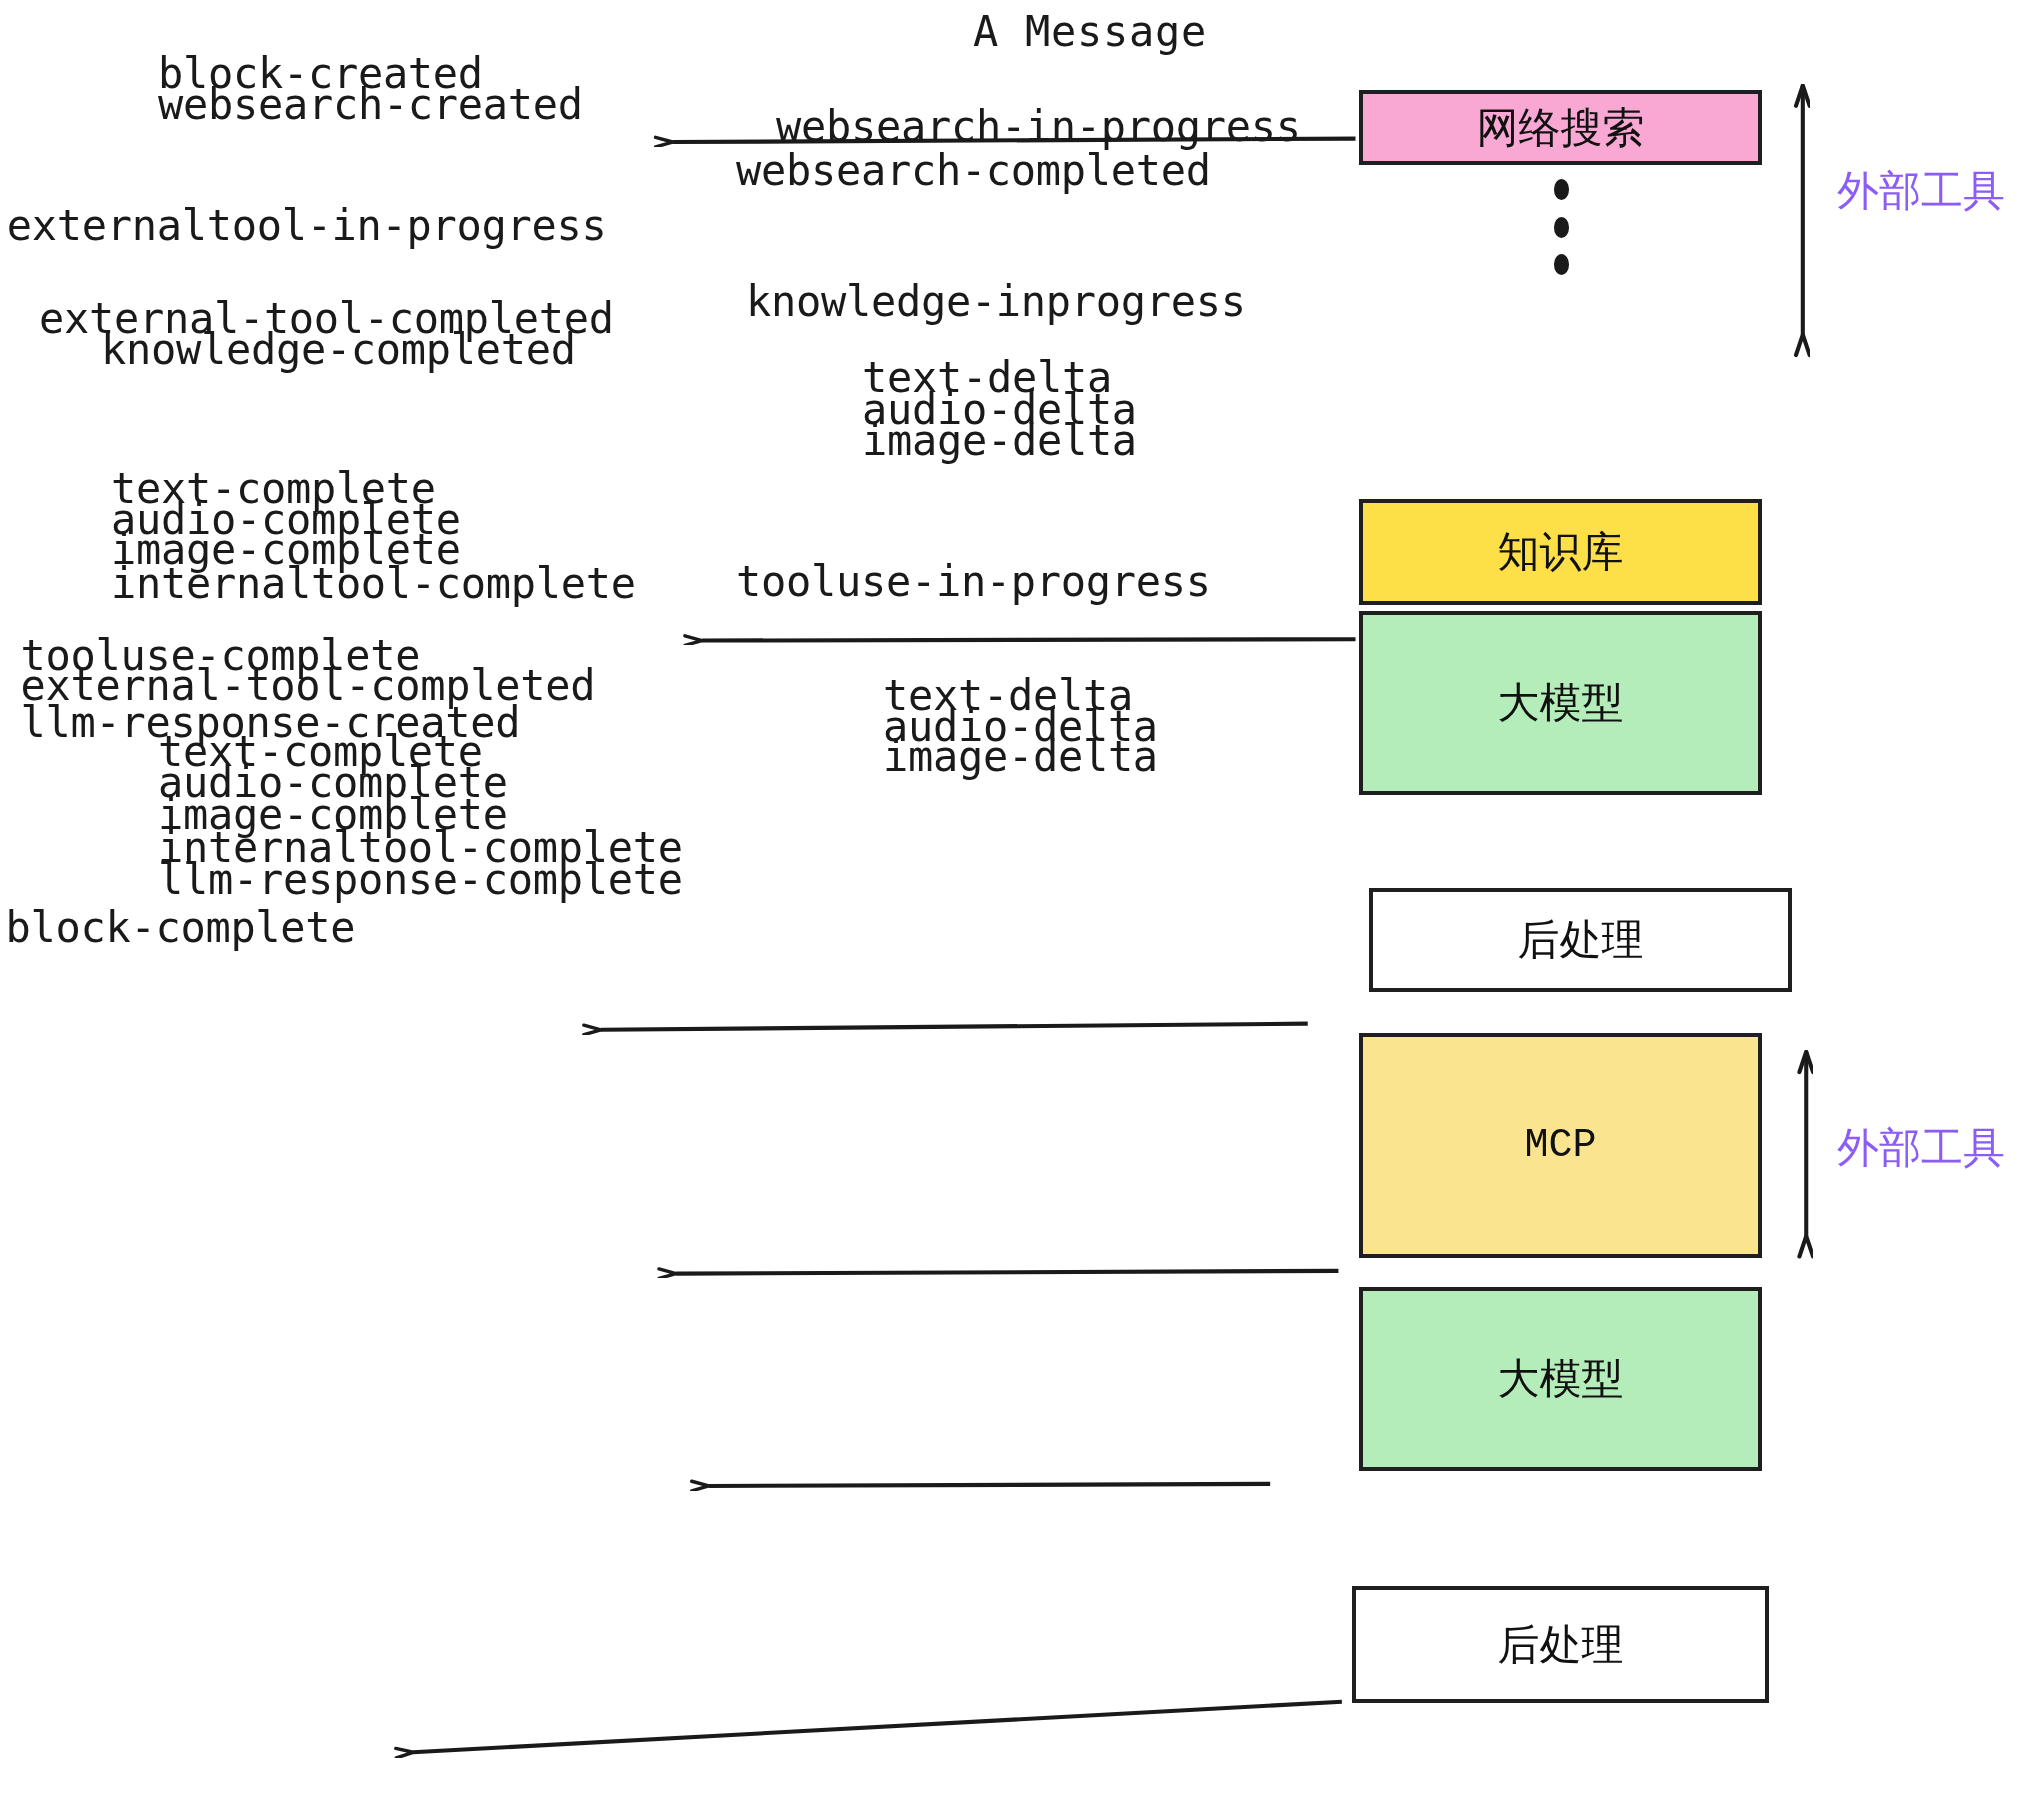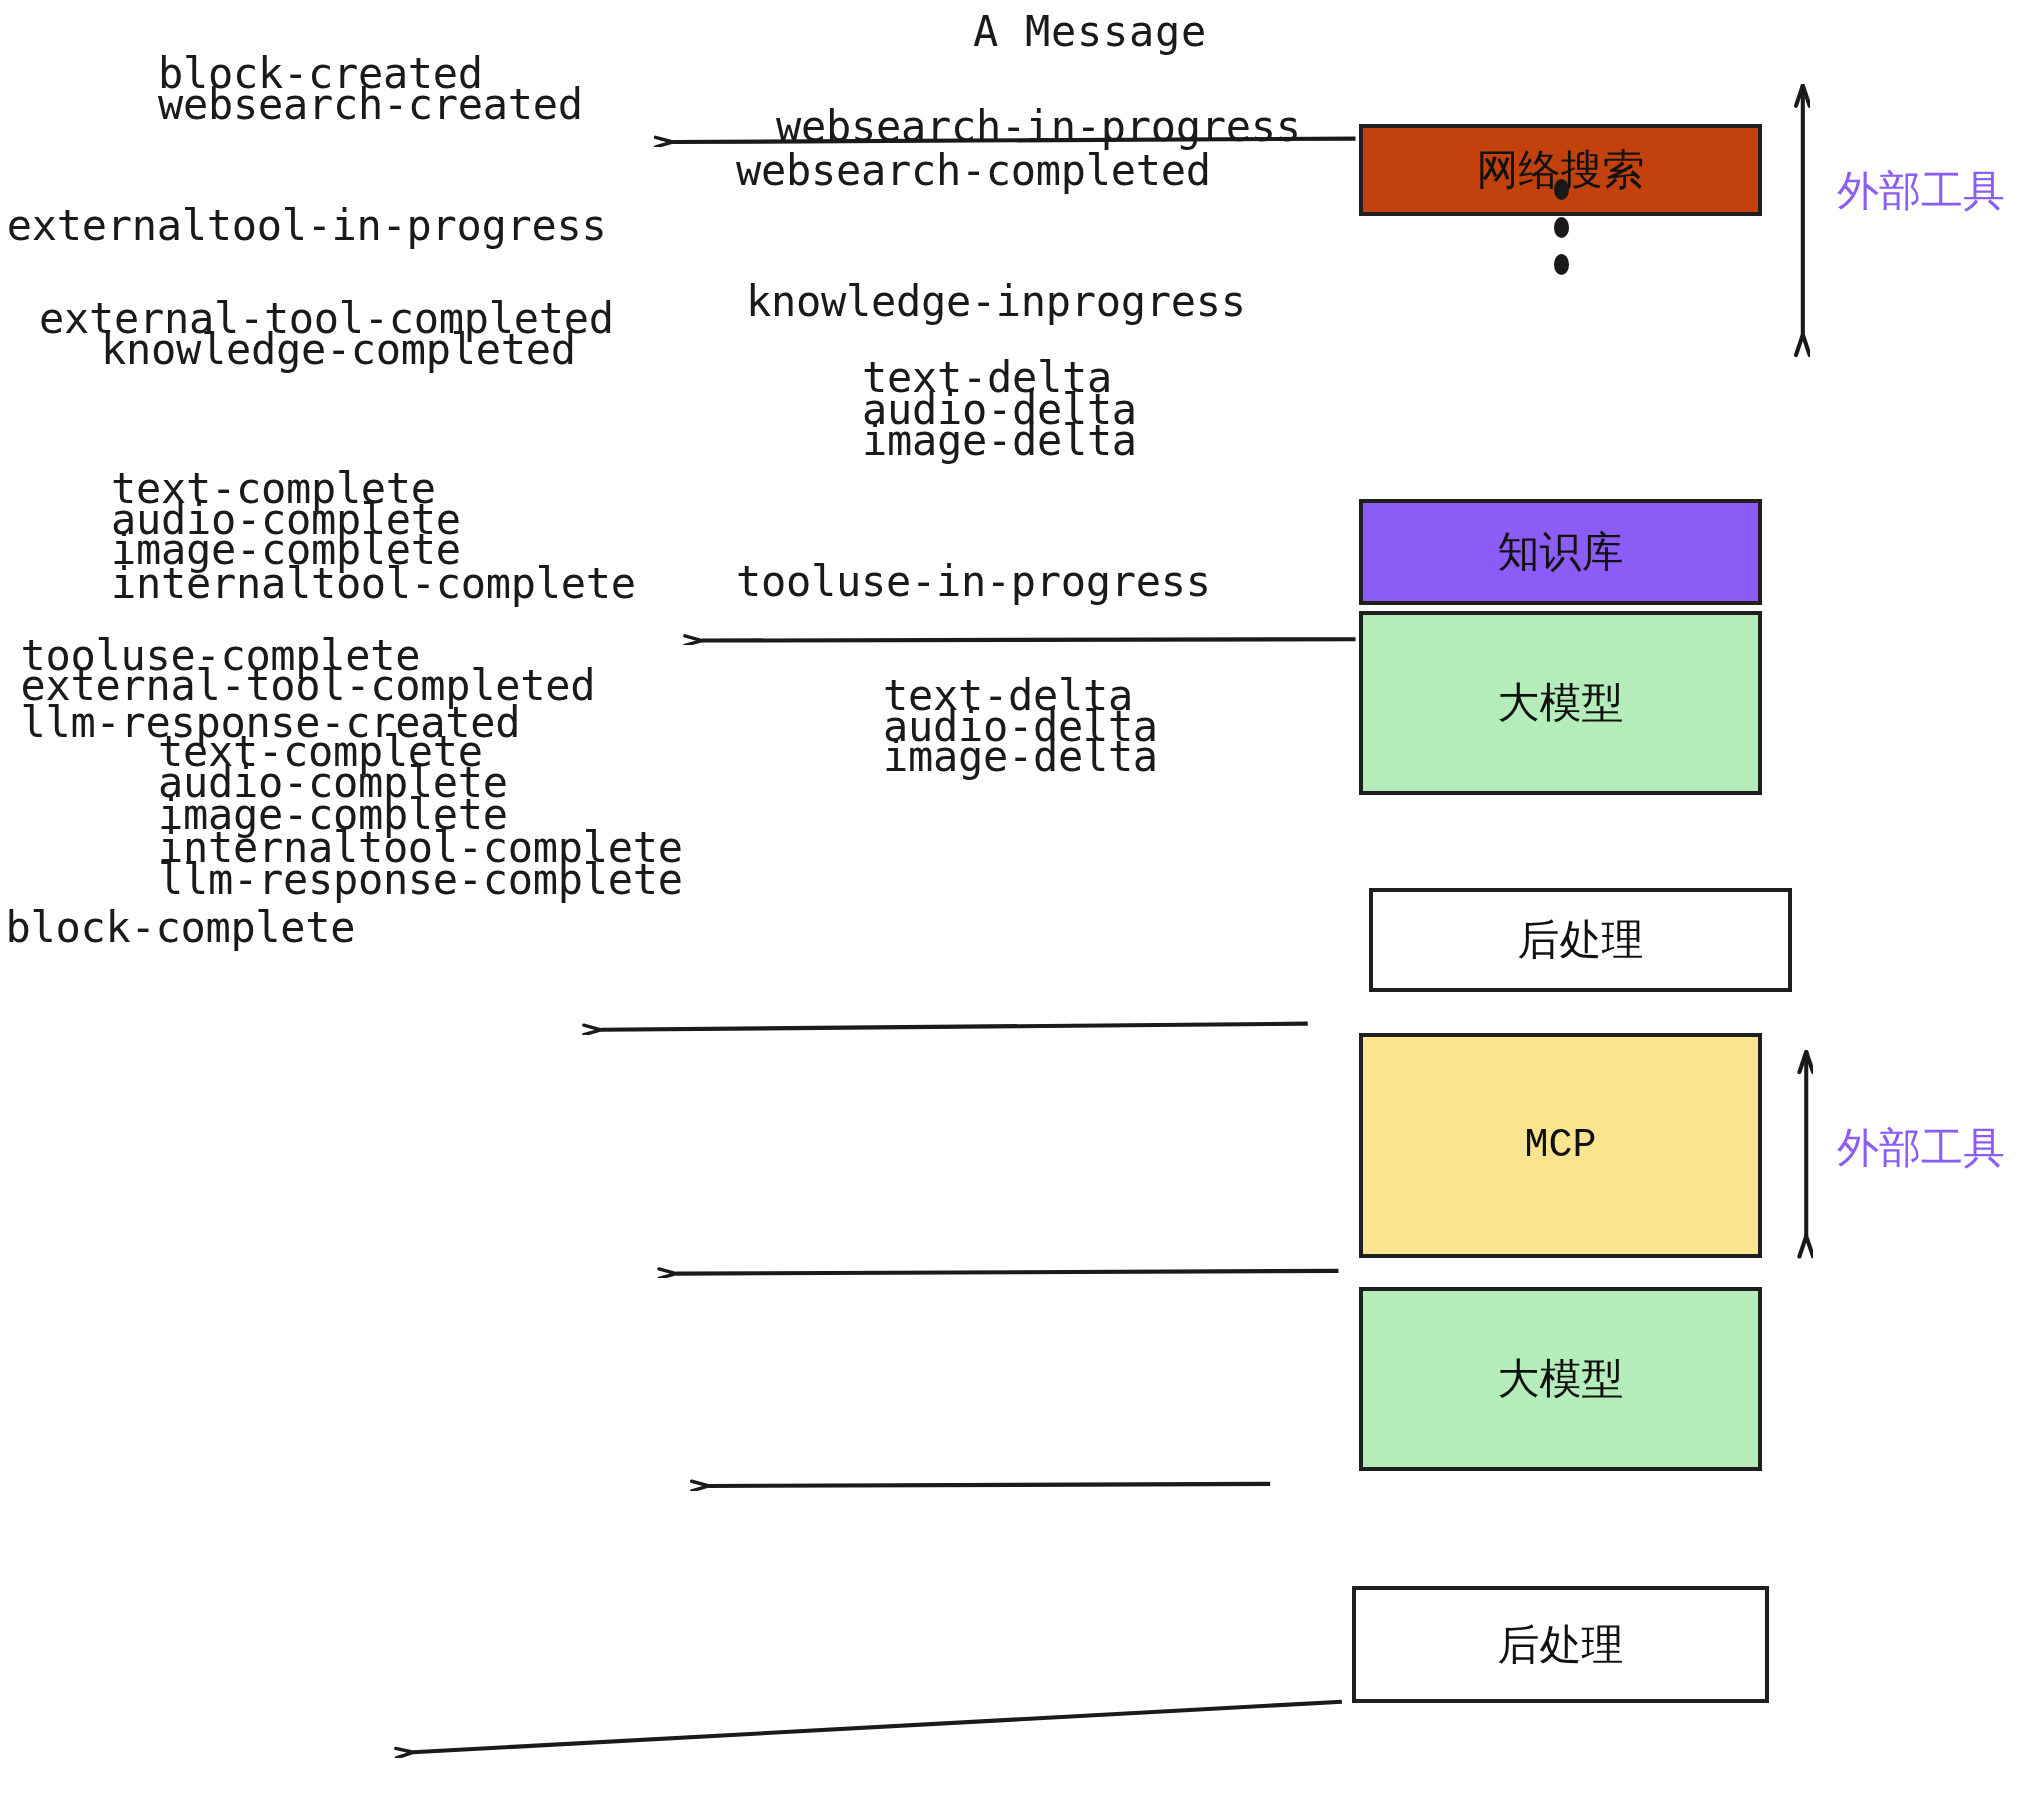--- a/index.html
+++ b/index.html
@@ -63,22 +63,22 @@
         <line x1="1860" y1="2173" x2="1038" y2="2176" stroke="#1a1a1a" stroke-width="6" marker-end="url(#ah)"></line>
         <line x1="1965" y1="2492" x2="605" y2="2566" stroke="#1a1a1a" stroke-width="6" marker-end="url(#ah)"></line>
       </g>
     <g id="side-arrows">
         <line x1="2640" y1="125" x2="2640" y2="490" stroke="#1a1a1a" stroke-width="6" marker-start="url(#ah2)" marker-end="url(#ah2)"></line>
         <line x1="2645" y1="1540" x2="2645" y2="1810" stroke="#1a1a1a" stroke-width="6" marker-start="url(#ah2)" marker-end="url(#ah2)"></line>
       </g>
   </svg>
 
   <div id="nodes-layer">
-      <div class="node" style="left: 1359px; top: 90px; width: 403px; height: 92px; background: #c2410c; border-color: rgb(31, 31, 31); margin-top: 34px;">网络搜索</div>
-      <div class="node" style="left: 1359px; top: 499px; width: 403px; height: 106px; background: #8b5cf6; border-color: rgb(31, 31, 31);">知识库</div>
+      <div class="node" style="left: 1359px; top: 90px; width: 403px; height: 75px; background: #f9a8d4; border-color: rgb(31, 31, 31);">网络搜索</div>
+      <div class="node" style="left: 1359px; top: 499px; width: 403px; height: 106px; background: #fde047; border-color: rgb(31, 31, 31);">知识库</div>
       <div class="node" style="left: 1359px; top: 611px; width: 403px; height: 184px; background: rgb(180, 237, 186); border-color: rgb(31, 31, 31);">大模型</div>
       <div class="node" style="left: 1369px; top: 888px; width: 423px; height: 104px; background: rgb(255, 255, 255); border-color: rgb(31, 31, 31);">后处理</div>
       <div class="node mono" style="left: 1359px; top: 1033px; width: 403px; height: 225px; background: rgb(250, 228, 144); border-color: rgb(31, 31, 31);">MCP</div>
       <div class="node" style="left: 1359px; top: 1287px; width: 403px; height: 184px; background: rgb(180, 237, 186); border-color: rgb(31, 31, 31);">大模型</div>
       <div class="node" style="left: 1352px; top: 1586px; width: 417px; height: 117px; background: rgb(255, 255, 255); border-color: rgb(31, 31, 31);">后处理</div>
     </div>
   <div id="dots-layer">
       <div class="dot" style="left: 1554px; top: 179px;"></div>
       <div class="dot" style="left: 1554px; top: 217px;"></div>
       <div class="dot" style="left: 1554px; top: 254px;"></div>

